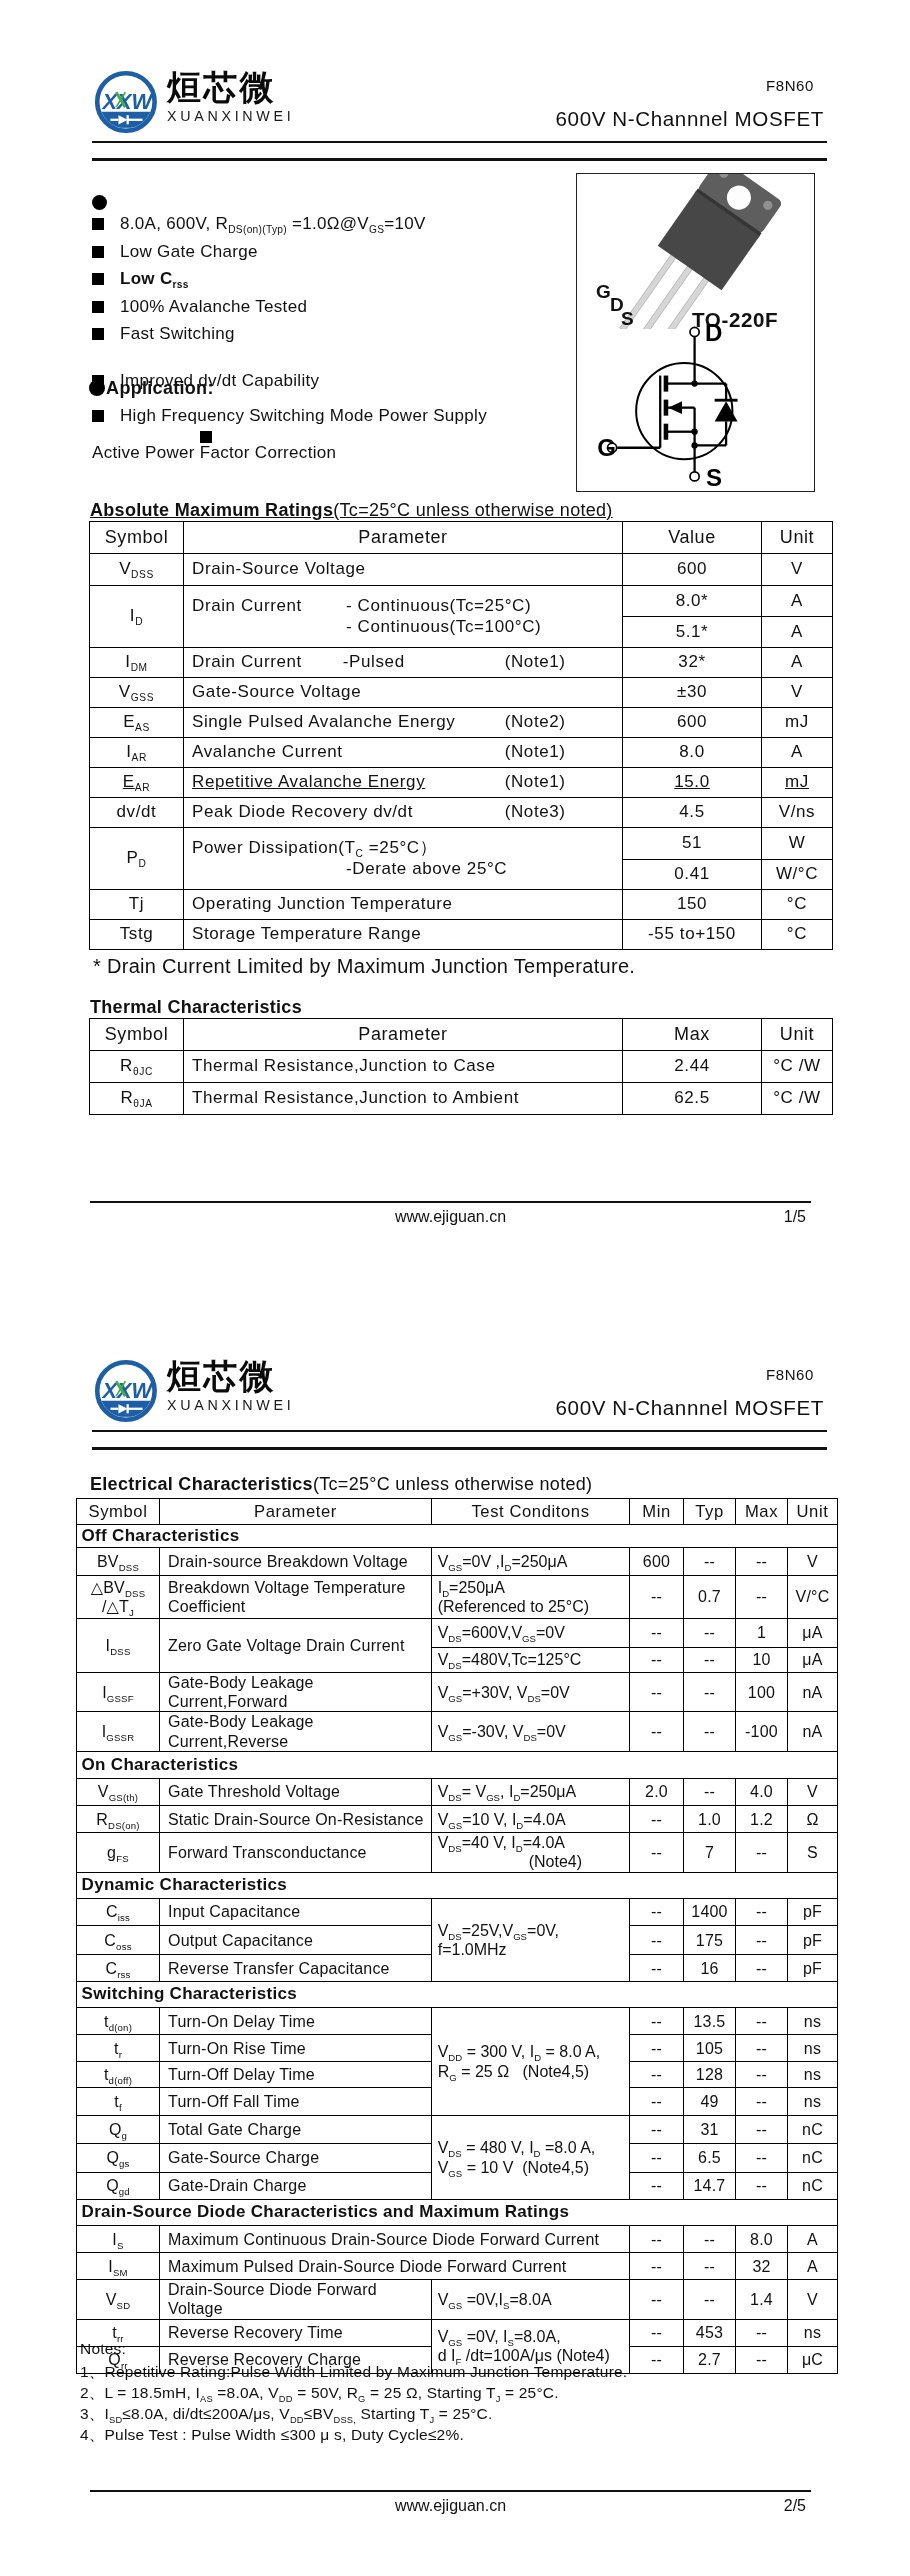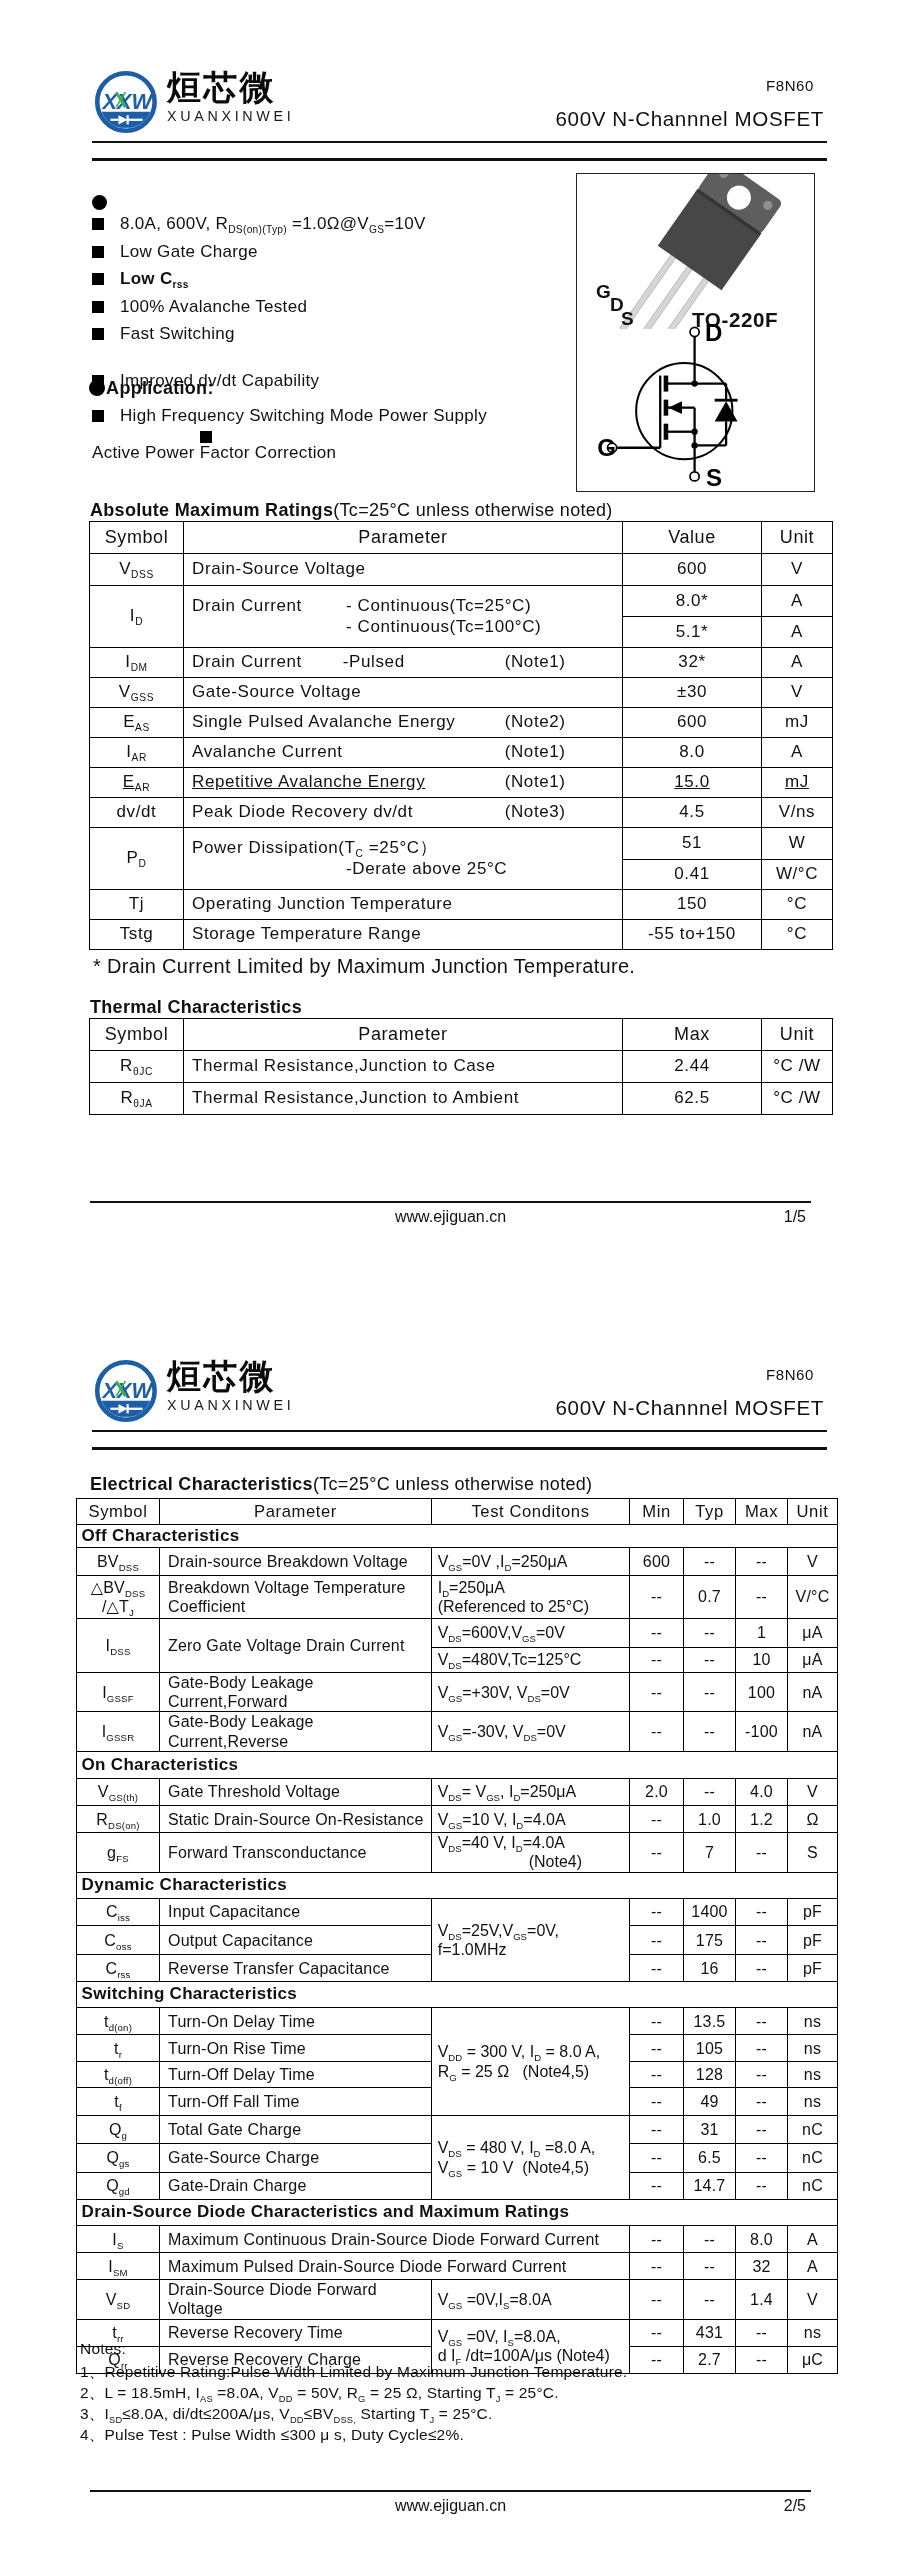--- a/index.html
+++ b/index.html
@@ -189,21 +189,21 @@
         <polygon points="225,135 205,170 245,170" fill="#000"></polygon>
         <line x1="225" y1="170" x2="225" y2="212" stroke="#000" stroke-width="4"></line>
         <line x1="225" y1="212" x2="170" y2="212" stroke="#000" stroke-width="4"></line>
         <circle cx="170" cy="212" r="5.5" fill="#000"></circle>
         <text x="188" y="30" font-size="42" font-weight="bold" fill="#000">D</text>
         <text x="0" y="230" font-size="42" font-weight="bold" fill="#000">G</text>
         <text x="190" y="282" font-size="42" font-weight="bold" fill="#000">S</text>
       </svg>
     </div>
 
-    <div class="stitle" style="left:90px;top:500px;"><b>Absolute Maximum Ratings</b><span>(Tc=25°C unless otherwise noted)</span></div>
+    <div class="stitle" style="left:90px;top:500px;text-decoration:underline;"><b>Absolute Maximum Ratings</b><span>(Tc=25°C unless otherwise noted)</span></div>
     <div class="tblwrap" style="left:89px;top:521px;">
       <table class="amr" style="width:743px;">
         <colgroup>
             <col style="width:94px">
             <col style="width:439px">
             <col style="width:139px">
             <col style="width:71px">
           </colgroup>
         <tbody>
             <tr style="height: 32px;">
@@ -579,21 +579,21 @@
               <td>--</td>
               <td>--</td>
               <td>1.4</td>
               <td>V</td>
             </tr>
             <tr style="height: 27px;">
               <td>t<sub>rr</sub></td>
               <td class="p">Reverse Recovery Time</td>
               <td rowspan="2" class="co">V<sub>GS</sub> =0V, I<sub>S</sub>=8.0A,<br>d I<sub>F</sub> /dt=100A/μs (Note4)</td>
               <td>--</td>
-              <td>431</td>
+              <td>453</td>
               <td>--</td>
               <td>ns</td>
             </tr>
             <tr style="height: 27px;">
               <td>Q<sub>rr</sub></td>
               <td class="p">Reverse Recovery Charge</td>
               <td>--</td>
               <td>2.7</td>
               <td>--</td>
               <td>μC</td>

